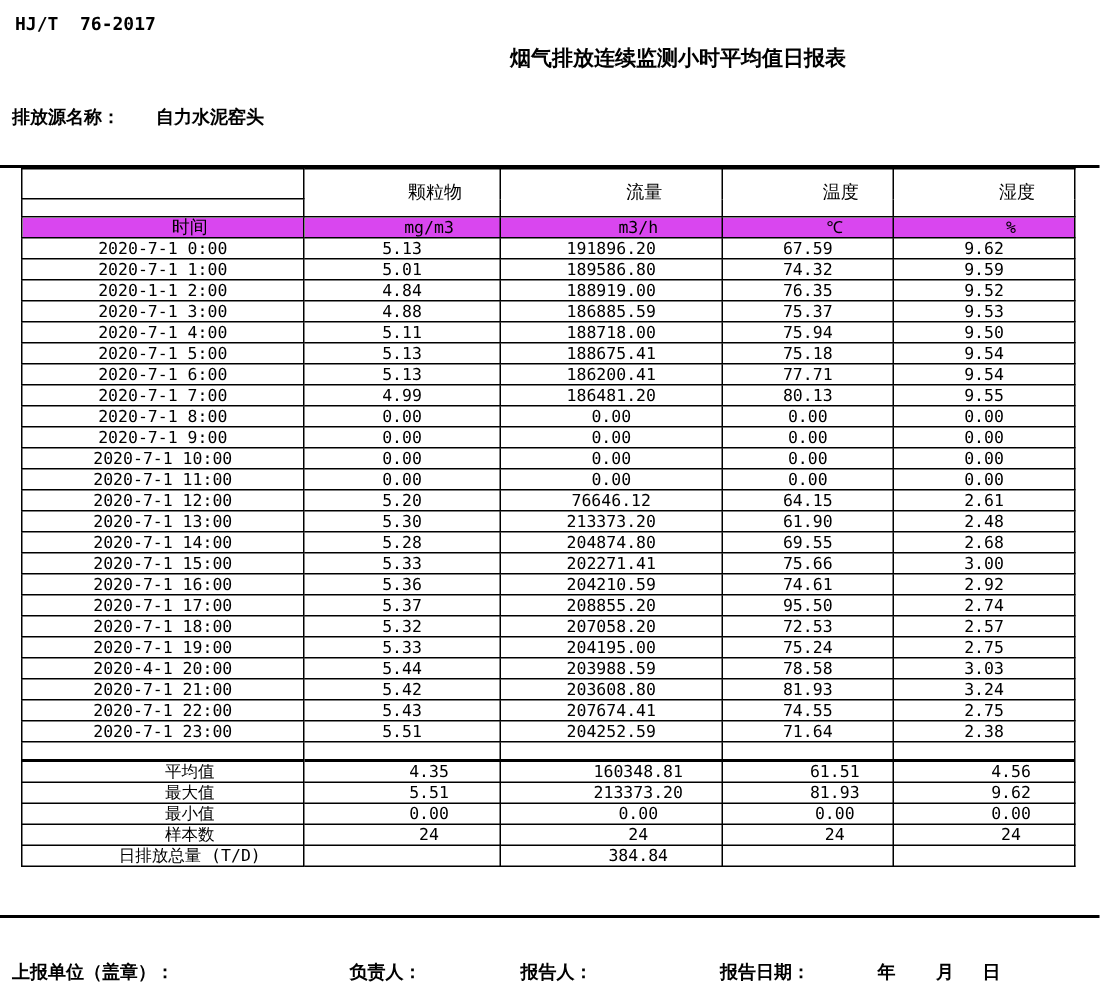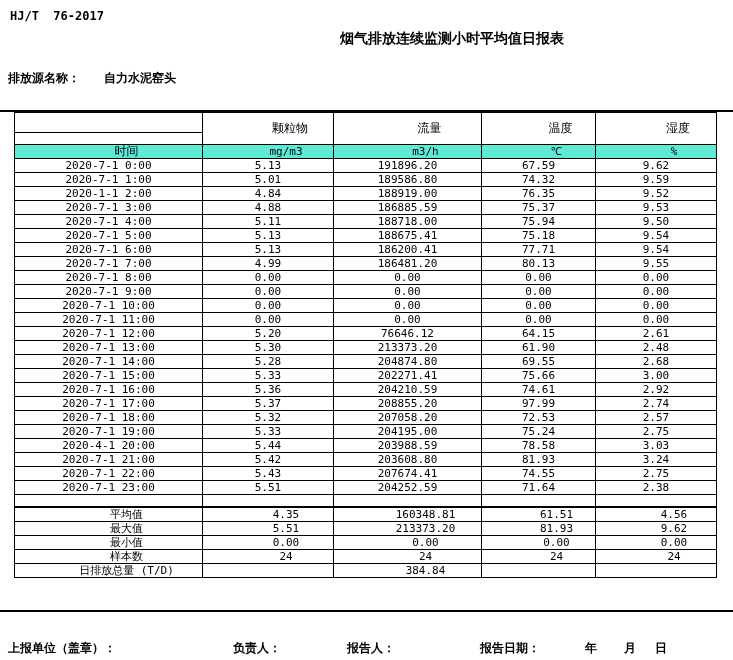--- a/index.html
+++ b/index.html
@@ -42,21 +42,21 @@
   }
   table.report th, table.report td {
     border: 1px solid #000;
     text-align: center; vertical-align: middle;
     font-weight: normal;
     height: 14px; line-height: 13px;
     padding: 0; overflow: hidden; white-space: nowrap;
   }
   tr.h1 th { height: 20px; font-size: 12px; padding-left: 44px; }
   tr.h2 th { height: 12px; }
-  tr.unit-row th { height: 14px; background: #5eead4; font-size: 11px; padding-left: 36px; }
+  tr.unit-row th { height: 14px; background: #d946ef; font-size: 11px; padding-left: 36px; }
   tr.unit-row th.time-head { font-size: 12px; }
   tbody#data-body td { height: 14px; }
   tr.spacer-row td { height: 12px; }
   tbody#summary-body tr:first-child td { border-top: 2px solid #000; }
   tbody#summary-body td { height: 13px; padding-left: 36px; }
 
   .footer-note {
     position: absolute; left: 8px; top: 620px;
     font-size: 11px; font-weight: bold; white-space: nowrap;
   }
@@ -225,21 +225,21 @@
     <td>2020-7-1 16:00</td>
     <td>5.36</td>
     <td>204210.59</td>
     <td>74.61</td>
     <td>2.92</td>
   </tr>
         <tr>
     <td>2020-7-1 17:00</td>
     <td>5.37</td>
     <td>208855.20</td>
-    <td>97.99</td>
+    <td>95.50</td>
     <td>2.74</td>
   </tr>
         <tr>
     <td>2020-7-1 18:00</td>
     <td>5.32</td>
     <td>207058.20</td>
     <td>72.53</td>
     <td>2.57</td>
   </tr>
         <tr>

